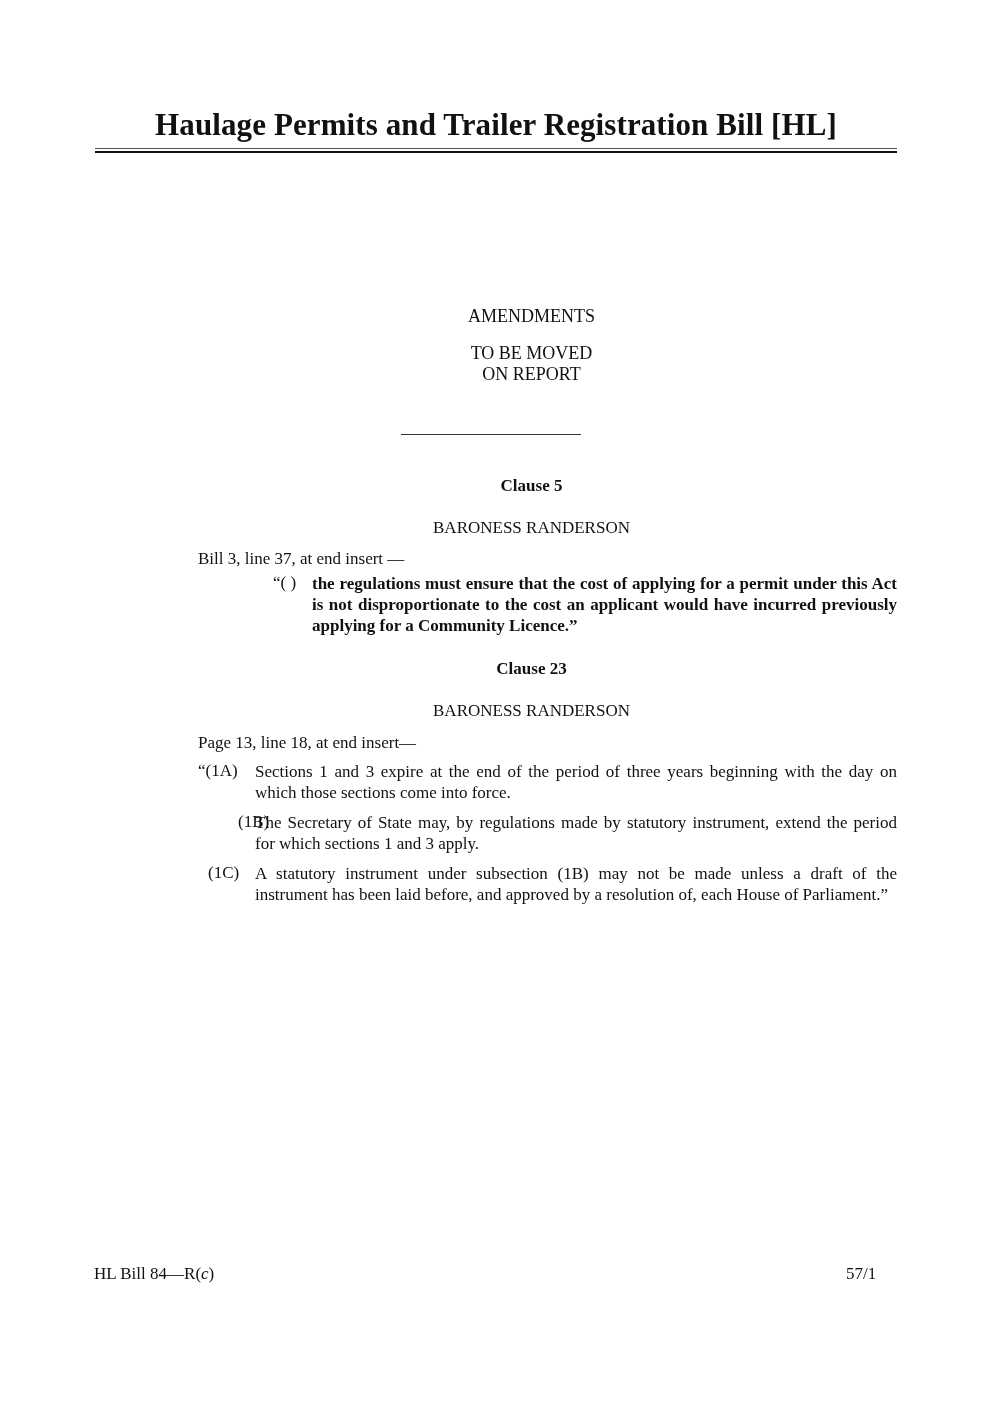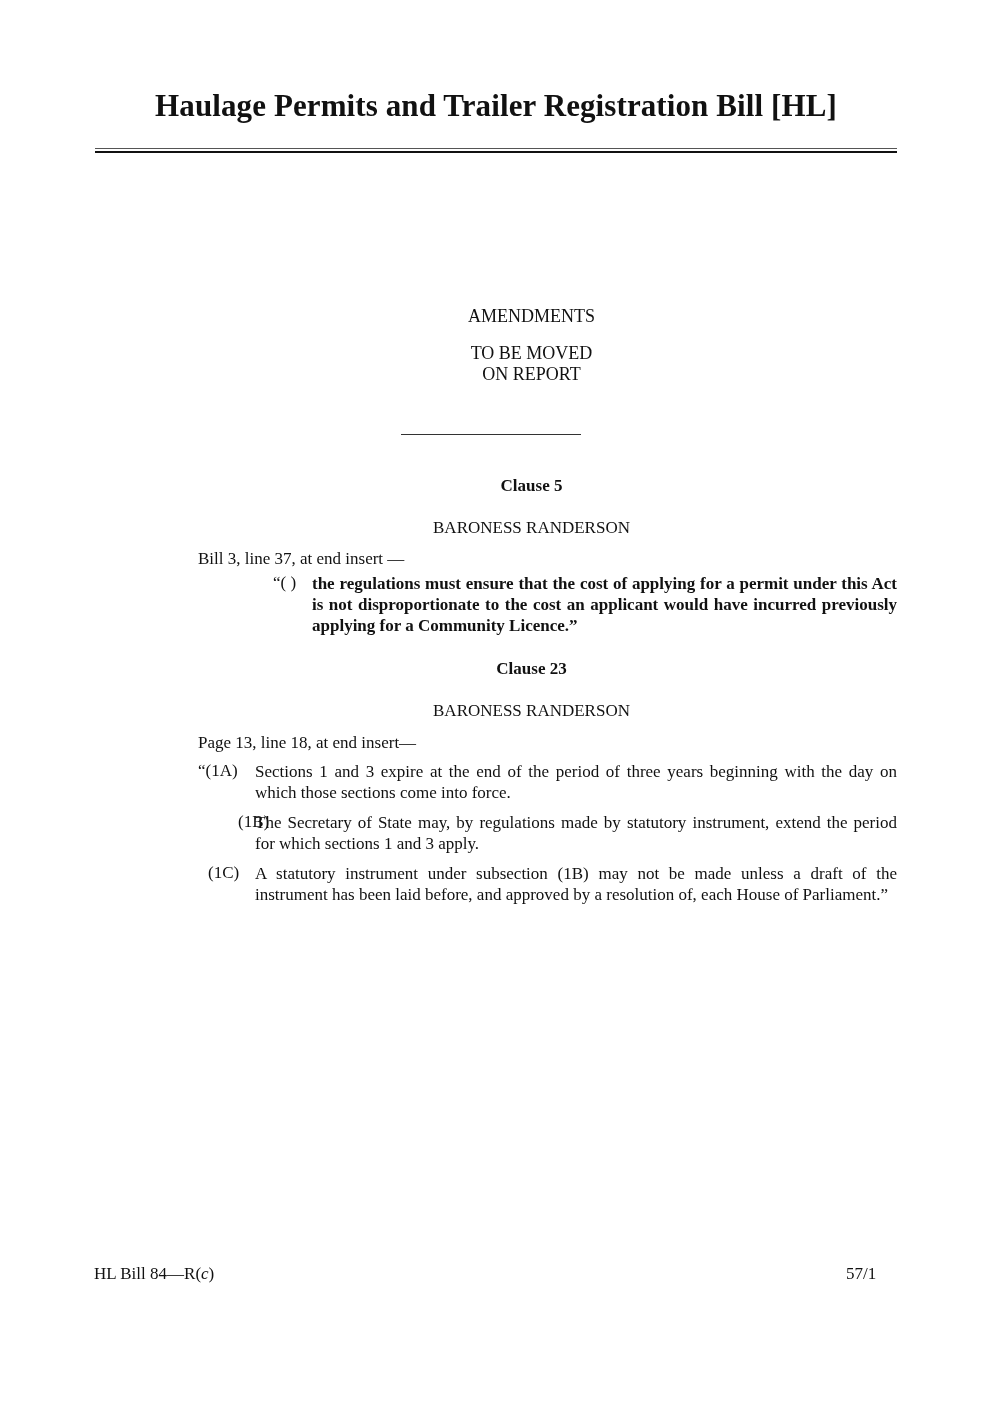--- a/index.html
+++ b/index.html
@@ -2,21 +2,21 @@
 <html><head>
 <meta charset="utf-8">
 <style>
   html, body { margin: 0; padding: 0; background: #ffffff; }
   body {
     width: 991px; height: 1401px; position: relative; overflow: hidden;
     font-family: "Liberation Serif", "DejaVu Serif", serif;
     color: #111111;
   }
   .title {
-    position: absolute; left: 95px; top: 88px; width: 802px;
+    position: absolute; left: 95px; top: 107px; width: 802px;
     text-align: center; font-size: 31px; font-weight: bold; letter-spacing: 0.1px;
   }
   .rule-thin { position: absolute; left: 95px; top: 148px; width: 802px; height: 1px; background: #555; }
   .rule-thick { position: absolute; left: 95px; top: 151px; width: 802px; height: 2px; background: #111; }
   .center-line {
     position: absolute; left: 0; width: 991px; text-align: center; font-size: 18px; padding-left: 36px;
   }
   .short-rule { position: absolute; left: 401px; top: 434px; width: 180px; height: 1px; background: #333; }
   .bold { font-weight: bold; font-size: 17px; }
   .text { position: absolute; font-size: 17px; line-height: 21px; }

